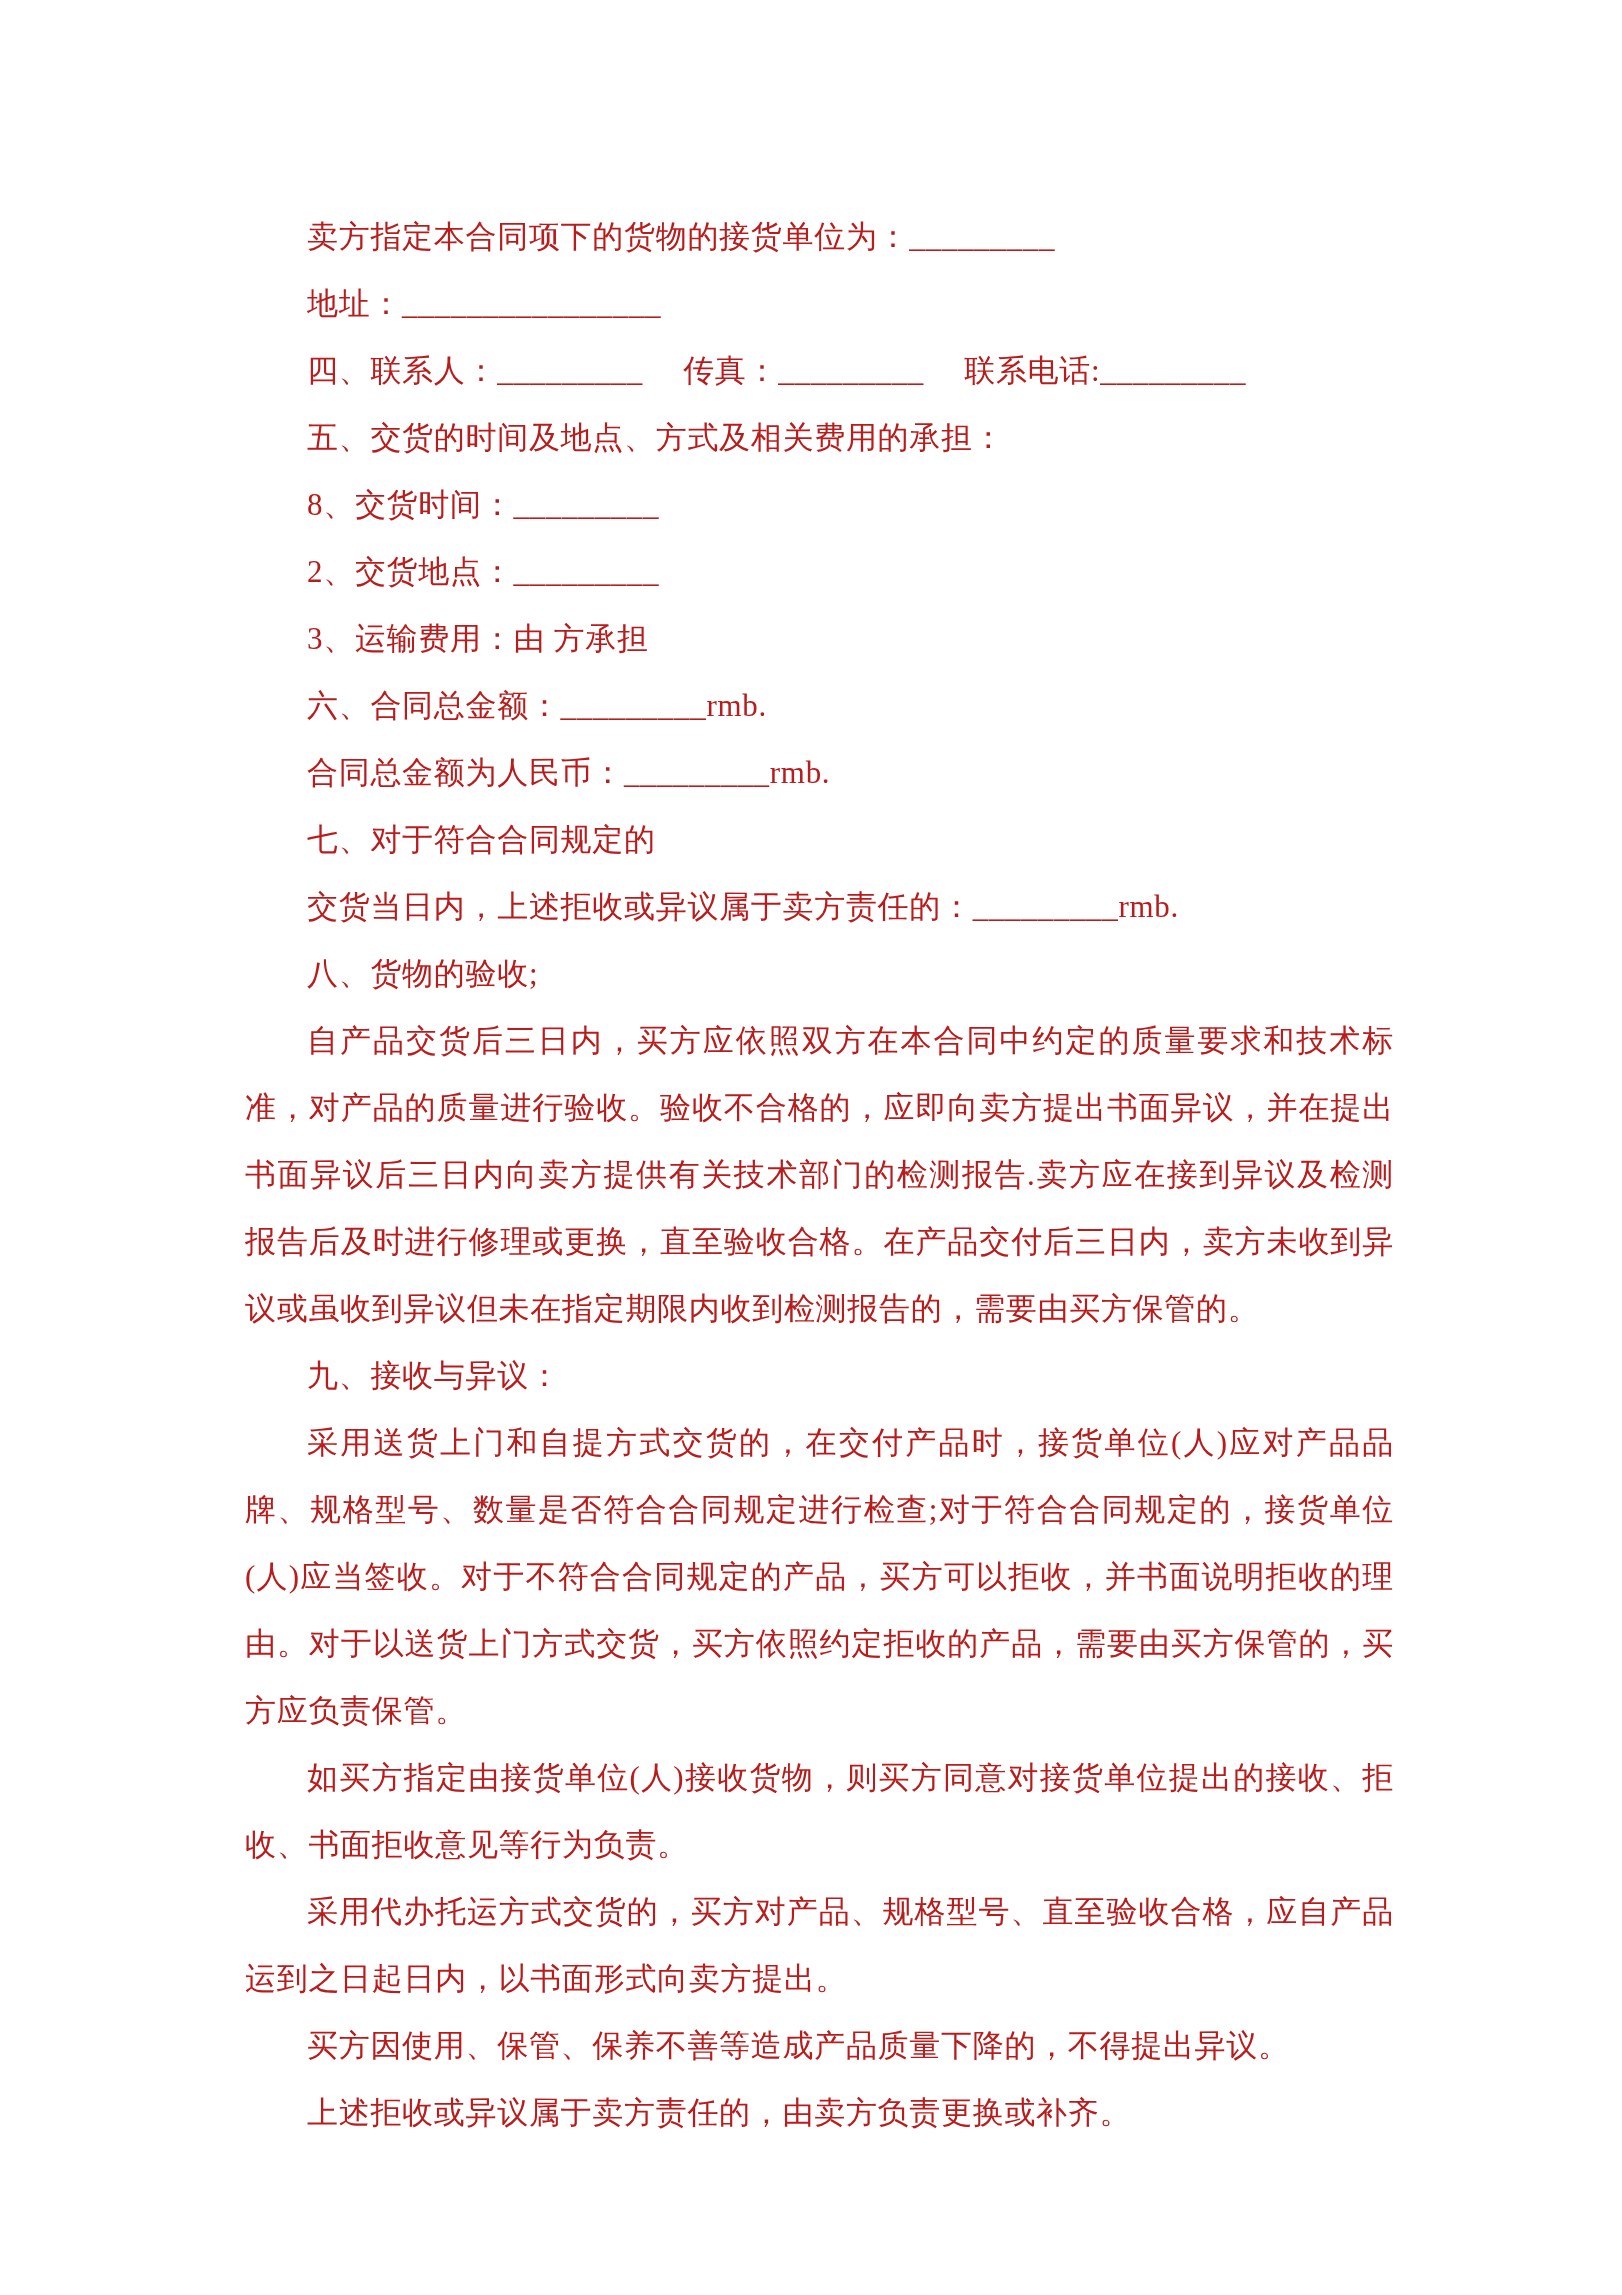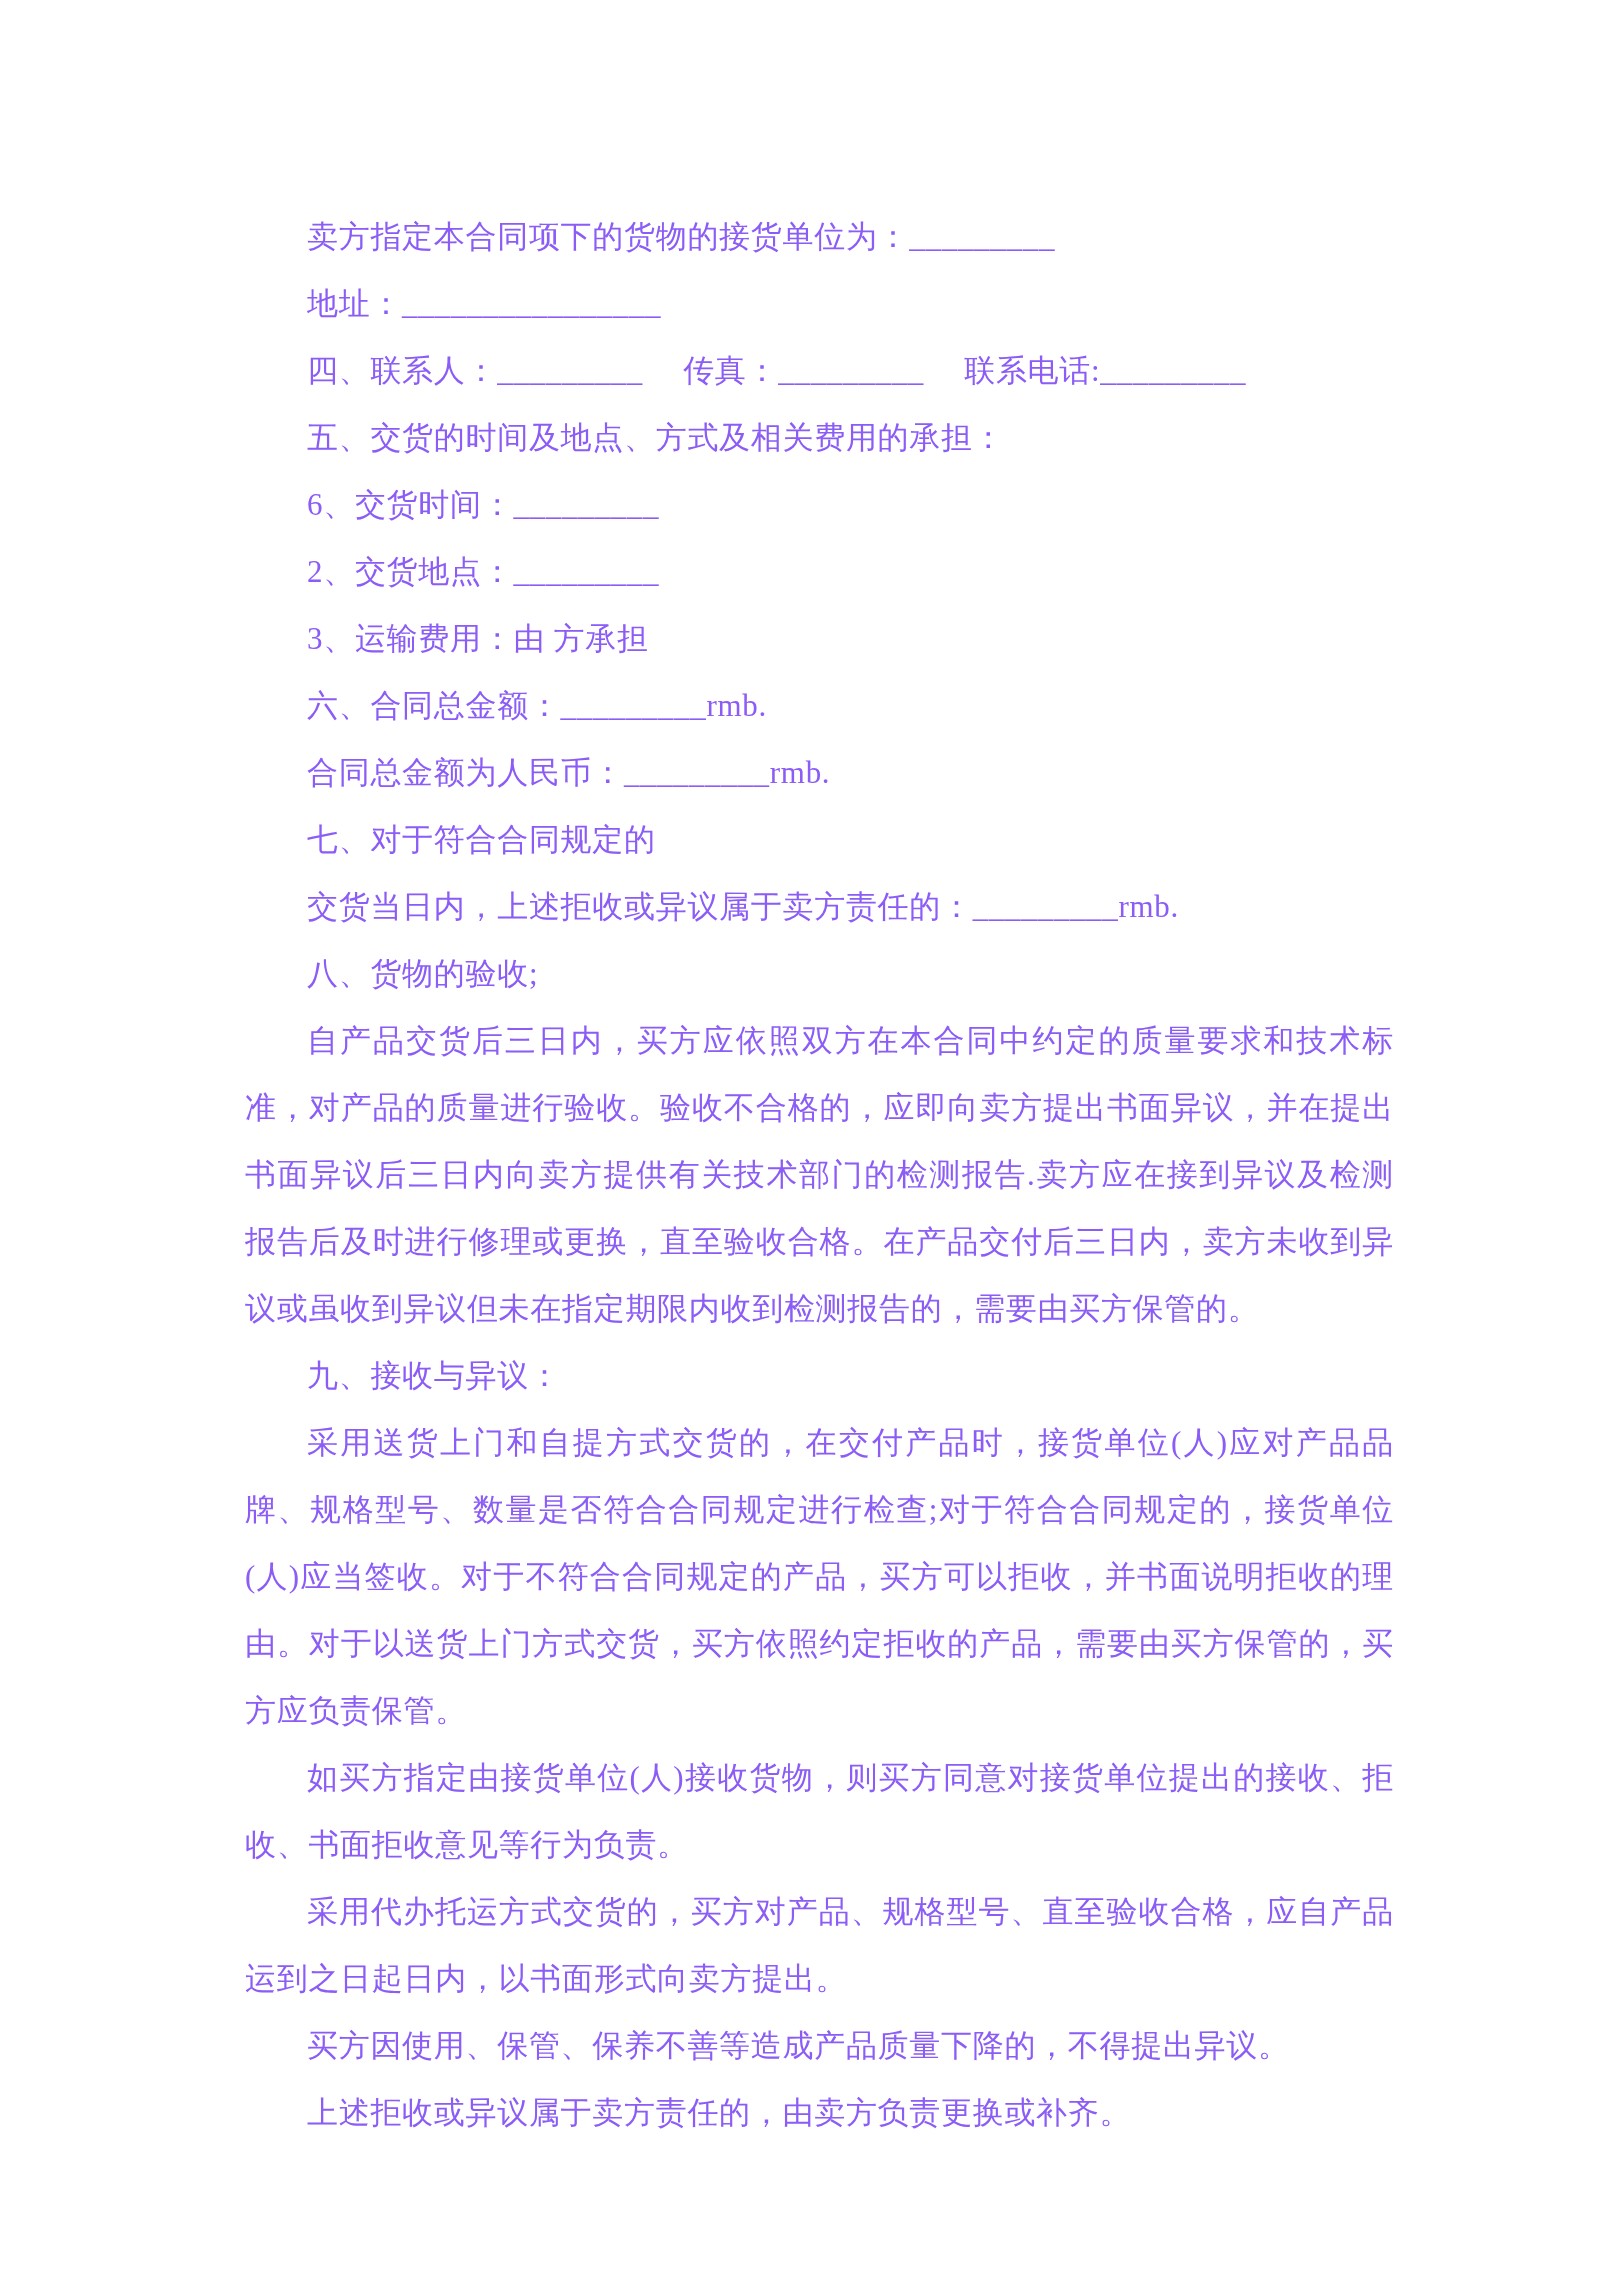--- a/index.html
+++ b/index.html
@@ -13,41 +13,41 @@
     height: 2295px;
     background: #ffffff;
     box-sizing: border-box;
     padding: 203px 229px 0 245px;
     overflow: hidden;
   }
   .doc-body {
     font-family: "Liberation Serif", "DejaVu Serif", serif;
     font-size: 31px;
     line-height: 67px;
-    color: #8b5cf6;
+    color: #b91c1c;
     text-align: justify;
   }
   .doc-body p.para {
     margin: 0;
     padding: 0;
     text-indent: 2em;
     word-break: break-all;
     letter-spacing: 0.7px;
   }
 </style>
 </head>
 <body>
 
 <div class="page">
   <div class="doc-body">
       <p class="para">卖方指定本合同项下的货物的接货单位为：_________</p>
       <p class="para">地址：________________</p>
       <p class="para">四、联系人：_________　 传真：_________　 联系电话:_________</p>
       <p class="para">五、交货的时间及地点、方式及相关费用的承担：</p>
-      <p class="para">6、交货时间：_________</p>
+      <p class="para">8、交货时间：_________</p>
       <p class="para">2、交货地点：_________</p>
       <p class="para">3、运输费用：由 方承担</p>
       <p class="para">六、合同总金额：_________rmb.</p>
       <p class="para">合同总金额为人民币：_________rmb.</p>
       <p class="para">七、对于符合合同规定的</p>
       <p class="para">交货当日内，上述拒收或异议属于卖方责任的：_________rmb.</p>
       <p class="para">八、货物的验收;</p>
       <p class="para">自产品交货后三日内，买方应依照双方在本合同中约定的质量要求和技术标准，对产品的质量进行验收。验收不合格的，应即向卖方提出书面异议，并在提出书面异议后三日内向卖方提供有关技术部门的检测报告.卖方应在接到异议及检测报告后及时进行修理或更换，直至验收合格。在产品交付后三日内，卖方未收到异议或虽收到异议但未在指定期限内收到检测报告的，需要由买方保管的。</p>
       <p class="para">九、接收与异议：</p>
       <p class="para">采用送货上门和自提方式交货的，在交付产品时，接货单位(人)应对产品品牌、规格型号、数量是否符合合同规定进行检查;对于符合合同规定的，接货单位(人)应当签收。对于不符合合同规定的产品，买方可以拒收，并书面说明拒收的理由。对于以送货上门方式交货，买方依照约定拒收的产品，需要由买方保管的，买方应负责保管。</p>

